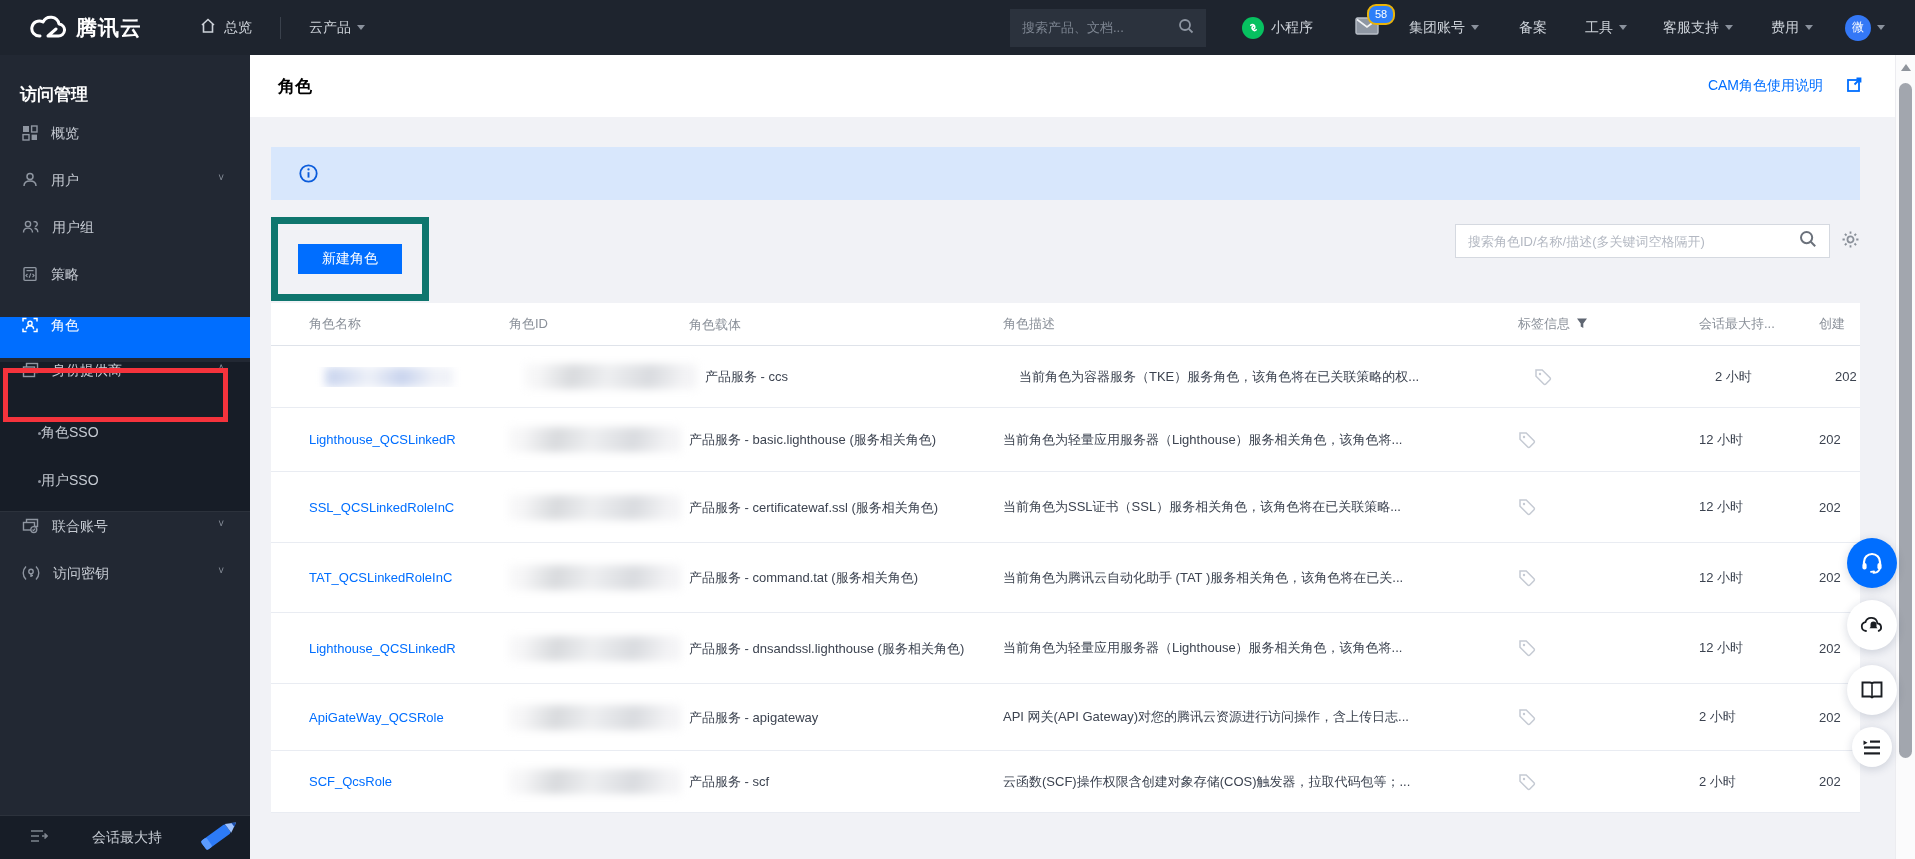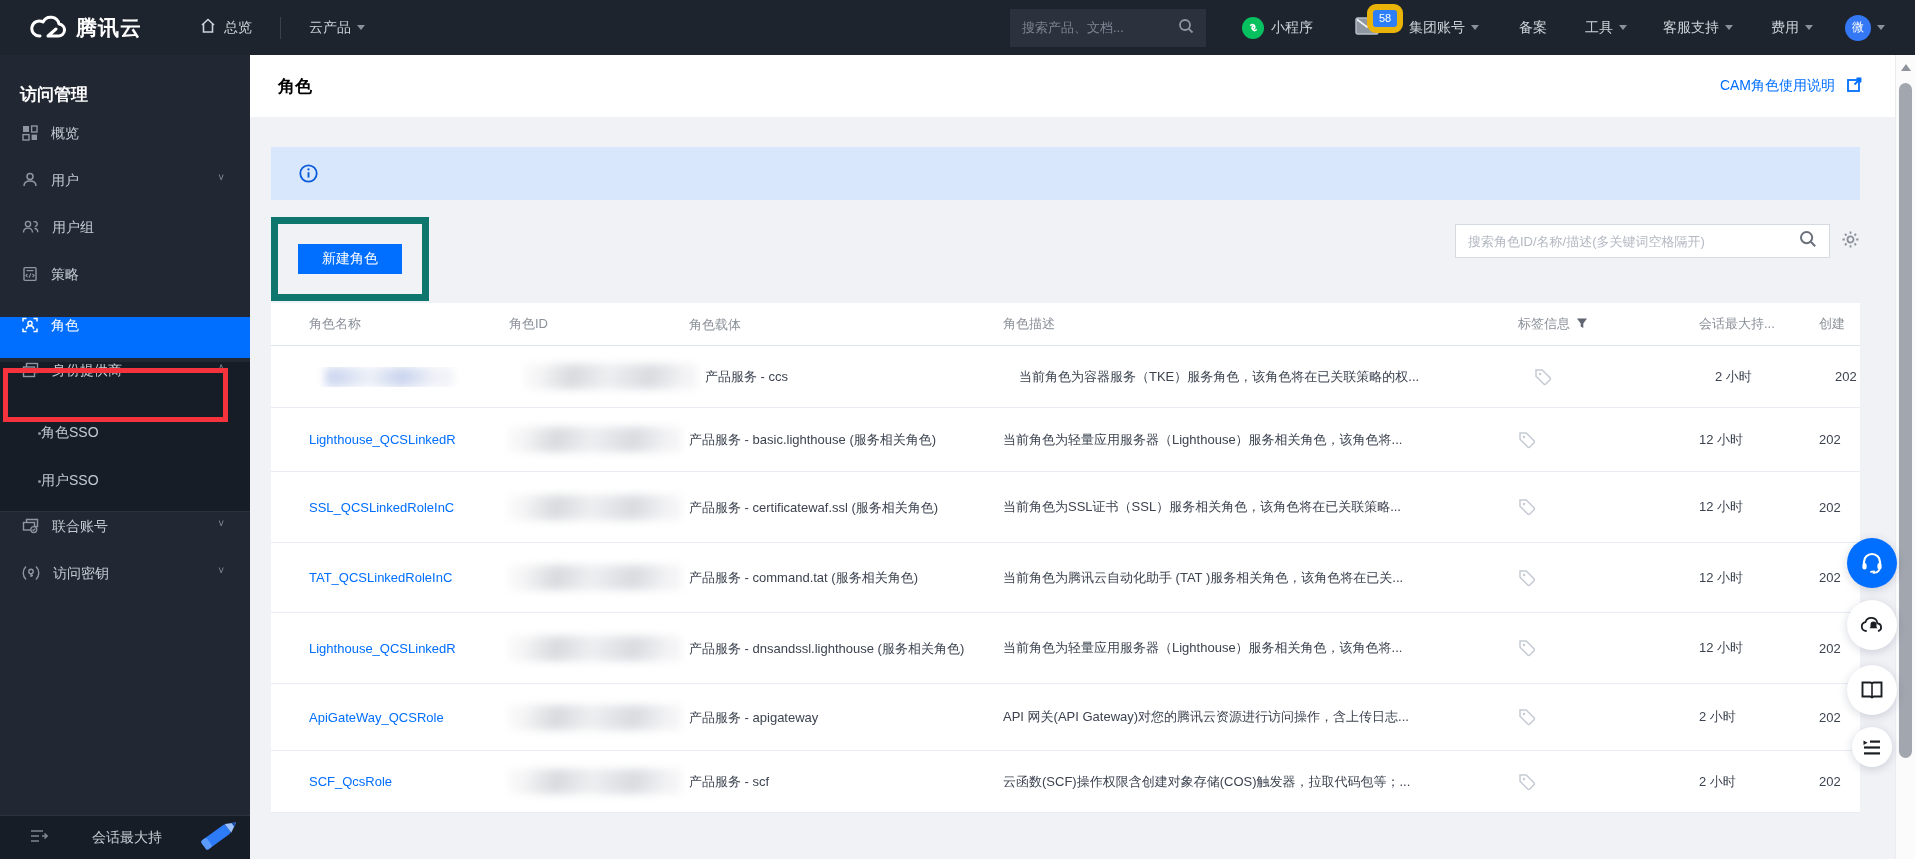--- a/index.html
+++ b/index.html
@@ -17,21 +17,21 @@
   .nav-divider { width:1px; height:22px; background:#3a414c; margin:0 28px; }
   .nav-search { margin-left:auto; width:196px; height:38px; background:#2b323d; display:flex;
     align-items:center; padding:0 12px; }
   .nav-search input { flex:1; background:transparent; border:none; outline:none;
     color:#aeb4bd; font-size:13px; width:120px; }
   .nav-search input::placeholder { color:#7d8591; }
   .mini-icon { width:22px; height:22px; border-radius:50%; background:#07c160;
     display:flex; align-items:center; justify-content:center; margin-right:7px; }
   .mail-wrap { position:relative; margin-left:42px; }
   .badge { position:absolute; top:-13px; left:12px; background:#2d7ff9; color:#fff;
-    font-size:11px; line-height:1; padding:3px 6px; border-radius:9px; border:6px solid #eab308; }
+    font-size:11px; line-height:1; padding:3px 6px; border-radius:9px; border:2px solid #eab308; }
   .avatar { width:26px; height:26px; border-radius:50%; background:#3478f6; color:#fff;
     font-size:12px; display:flex; align-items:center; justify-content:center; }
 
   
   .sidebar { position:absolute; left:0; top:55px; width:250px; bottom:0;
     background:#222833; z-index:10; }
   .sb-title { color:#fff; font-size:17px; font-weight:bold; padding:28px 0 0 20px; height:70px; }
   .sb-item { height:47px; display:flex; align-items:flex-start; padding:0 28px 0 22px;
     color:#c6cbd3; font-size:14px; gap:13px; cursor:pointer; position:relative; }
   .sb-item .chev { position:absolute; right:26px; color:#8a919c; font-size:10px; }
@@ -43,21 +43,21 @@
   .sb-footer { position:absolute; left:0; bottom:0; width:250px; height:44px;
     border-top:1px solid #2c323c; background:#171d27; display:flex; align-items:center;
     padding-left:30px; gap:44px; color:#c6cbd3; font-size:14px; }
   .pencil { position:absolute; right:6px; bottom:0; }
 
   
   .page-header { position:absolute; left:250px; top:55px; right:20px; height:62px;
     background:#fff; display:flex; align-items:center; padding:0 33px 0 28px; z-index:5; }
   .page-title { font-size:17px; font-weight:bold; color:#000; }
   .doc-link { margin-left:auto; color:#006eff; font-size:14px; display:flex;
-    align-items:center; gap:12px; cursor:pointer; }
+    align-items:center; gap:24px; cursor:pointer; }
 
   
   .content { position:absolute; left:250px; top:117px; right:20px; bottom:0;
     padding:30px 35px 0 21px; background:#f1f2f6; overflow:hidden; }
   .banner { background:#d8e7fc; padding:13px 24px 13px 28px; display:flex; gap:13px; }
   .banner-icon { flex:0 0 auto; margin-top:4px; }
   .banner-title { font-size:14px; font-weight:bold; color:#10306b; line-height:28px; }
   .banner-line { font-size:14px; color:#274577; line-height:28px; }
 
   .toolbar { margin-top:17px; display:flex; align-items:flex-start; position:relative; height:48px; }

